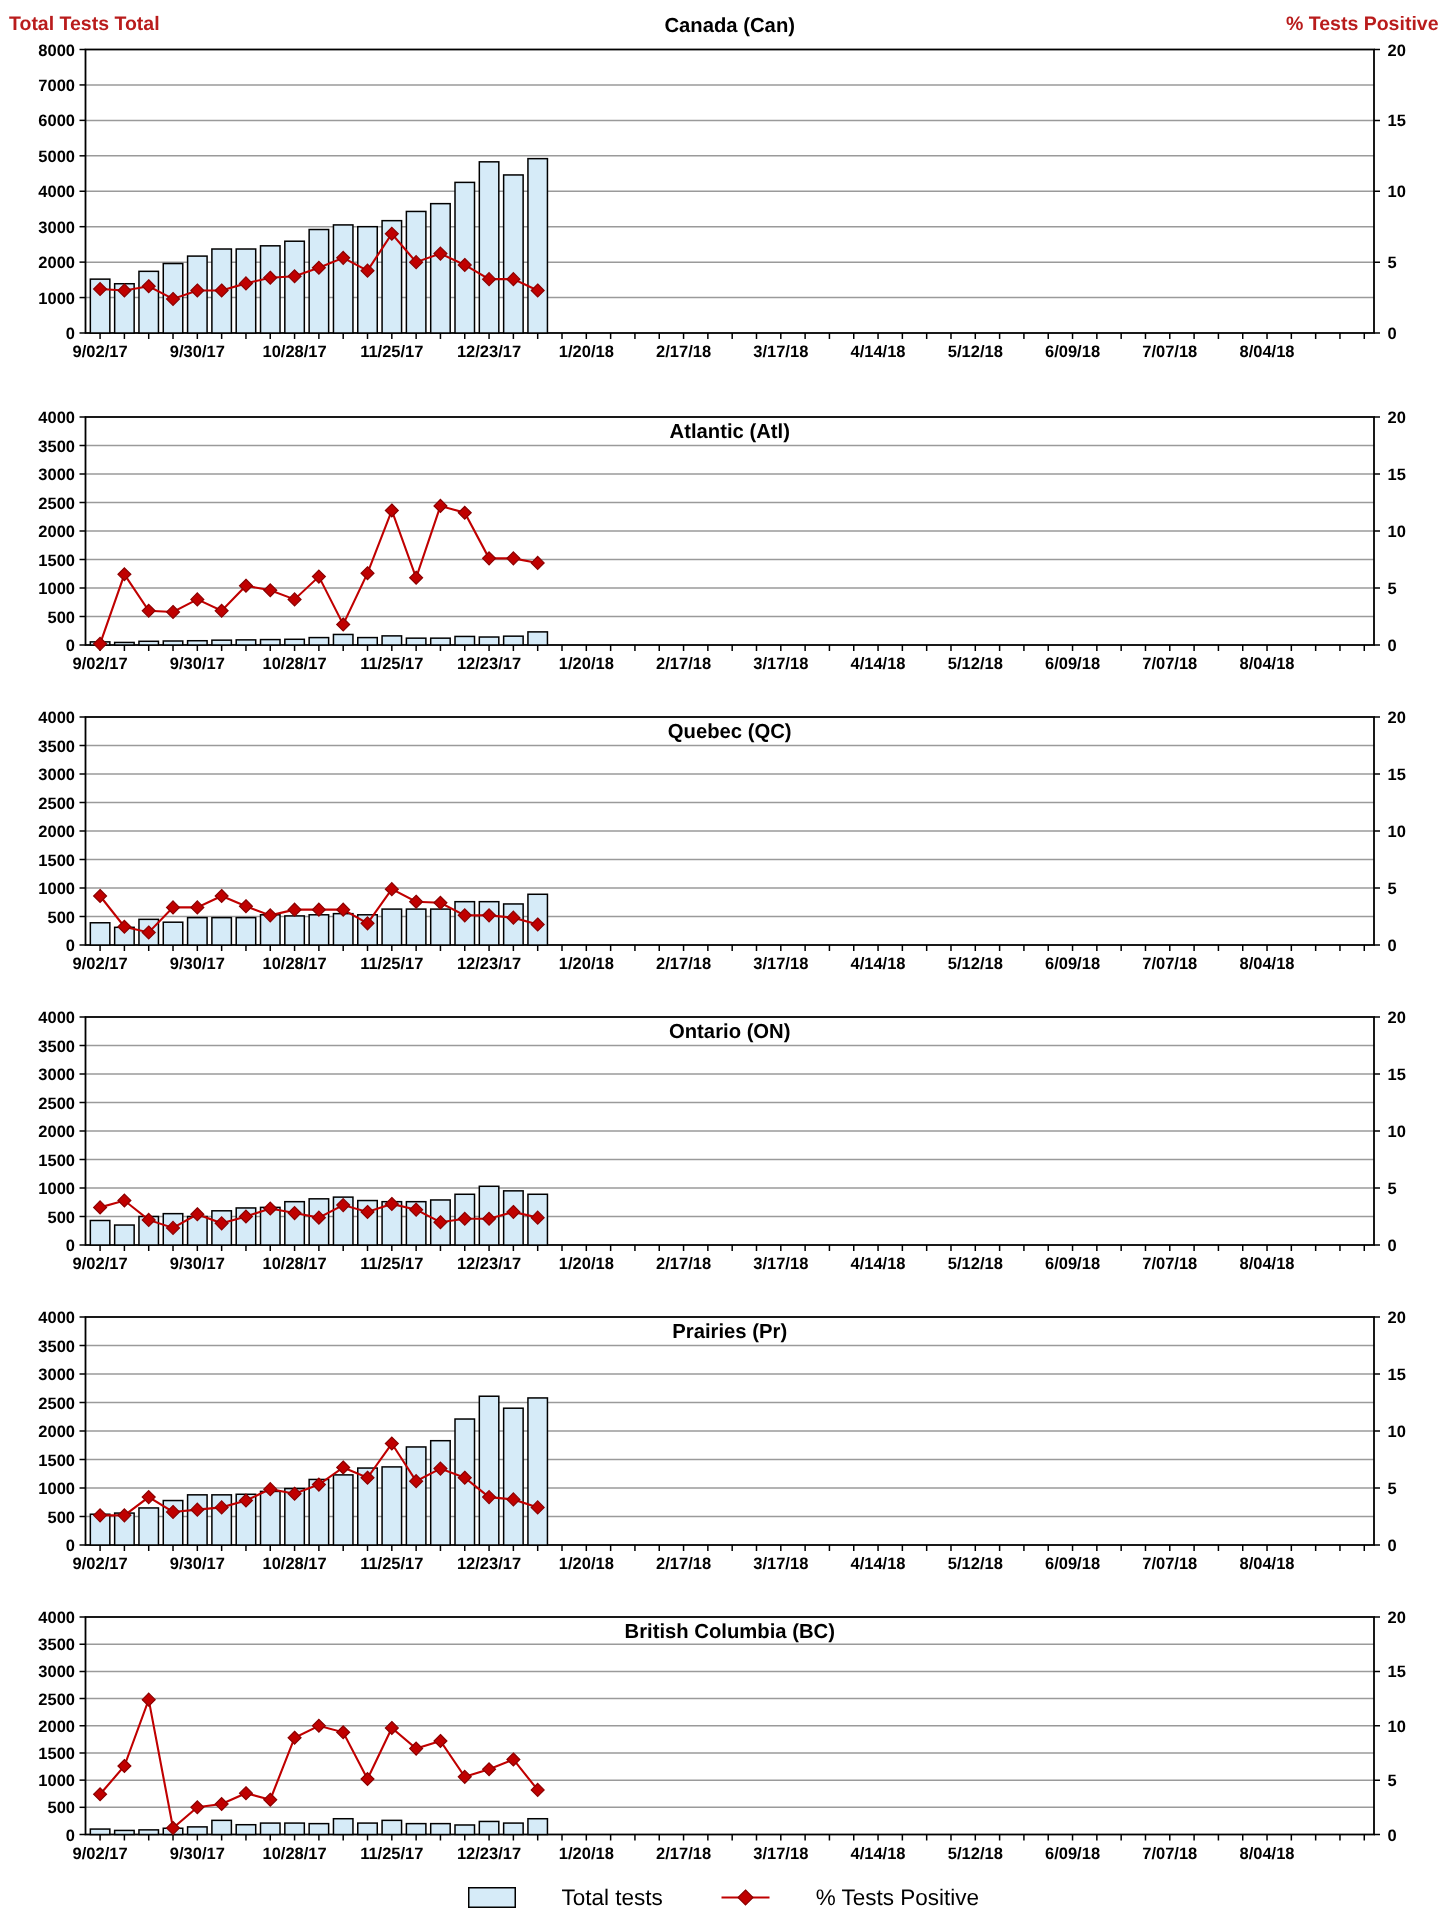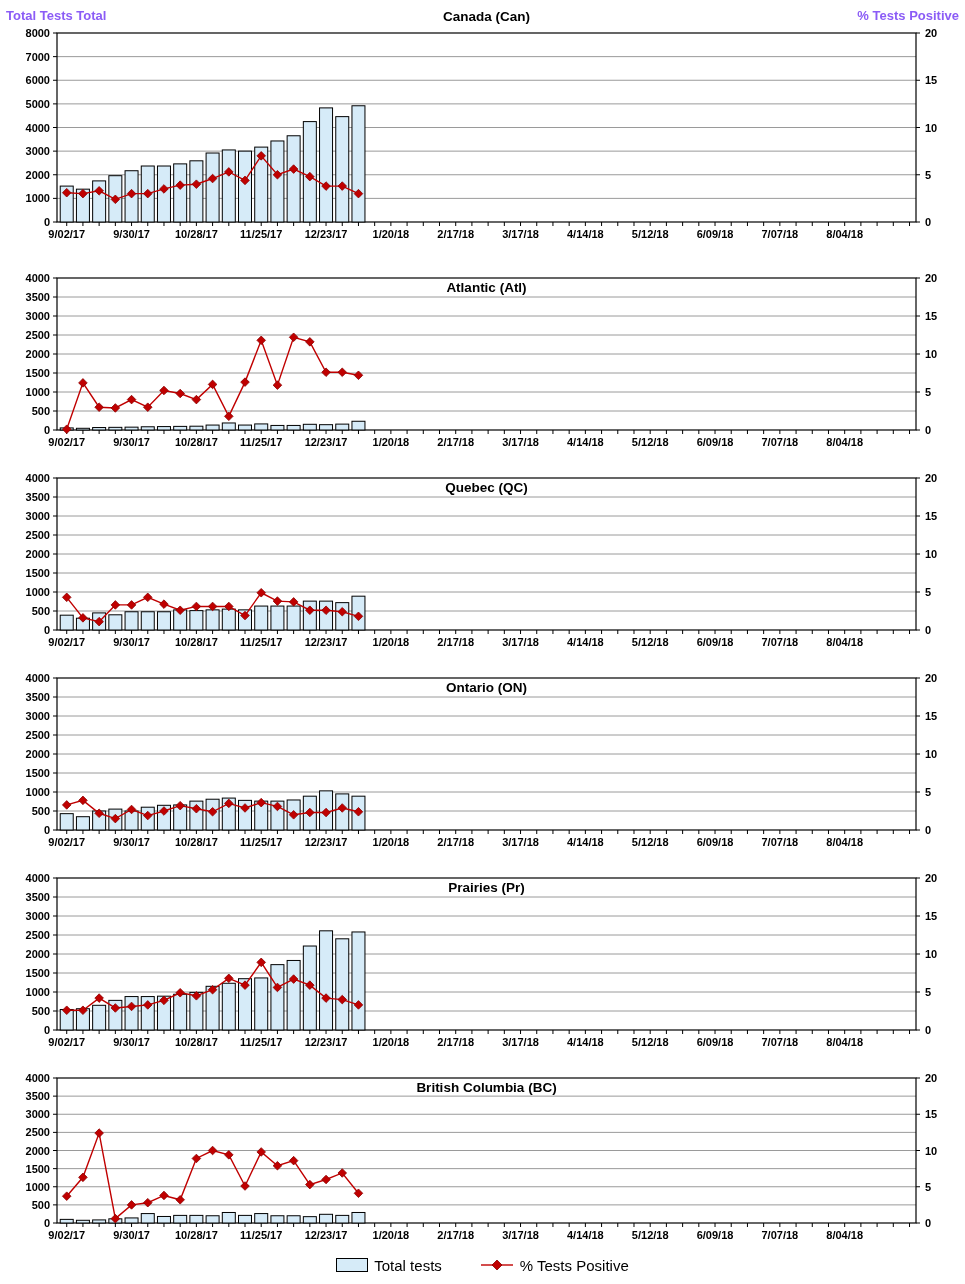--- a/index.html
+++ b/index.html
@@ -1,26 +1,26 @@
 <!DOCTYPE html>
 <html><head>
 <meta charset="utf-8">
 <style>
   html,body{margin:0;padding:0;background:#ffffff;}
   body{width:965px;font-family:"Liberation Sans",sans-serif;}
   .page{position:relative;width:965px;height:1284px;background:#fff;overflow:hidden;}
-  .axis-title{position:absolute;top:8px;font-size:13px;font-weight:bold;color:#8b5cf6;white-space:nowrap;}
+  .axis-title{position:absolute;top:8px;font-size:13px;font-weight:bold;color:#b91c1c;white-space:nowrap;}
   .axis-title-left{left:6px;}
   .axis-title-right{right:6px;}
   .chart-block{position:relative;width:965px;}
   .chart-block svg{display:block;}
   .legend{height:38px;display:flex;align-items:center;justify-content:center;gap:38px;}
   .legend-item{display:flex;align-items:center;gap:6px;}
   .legend-swatch{width:30px;height:12px;background:#D6EBF8;border:1px solid #000;display:inline-block;}
-  .legend-label{font-size:15px;color:#000;}
+  .legend-label{font-size:15px;color:#000;margin-left:24px;}
   text{font-family:"Liberation Sans",sans-serif;}
 </style>
 </head>
 <body>
 
 <div class="page">
 
   <div class="axis-title axis-title-left">Total Tests Total</div>
   <div class="axis-title axis-title-right">% Tests Positive</div>
 

